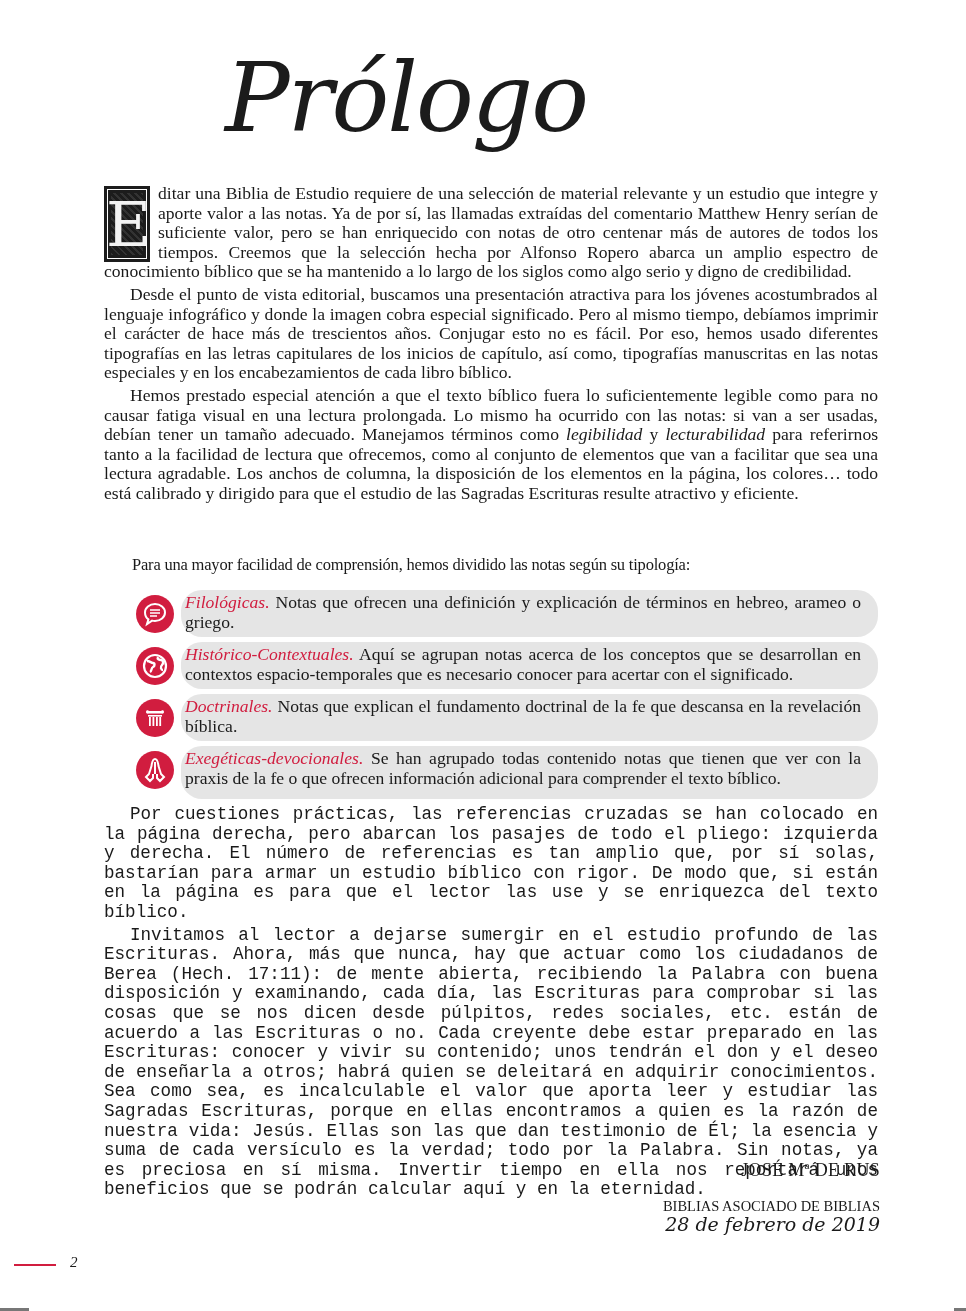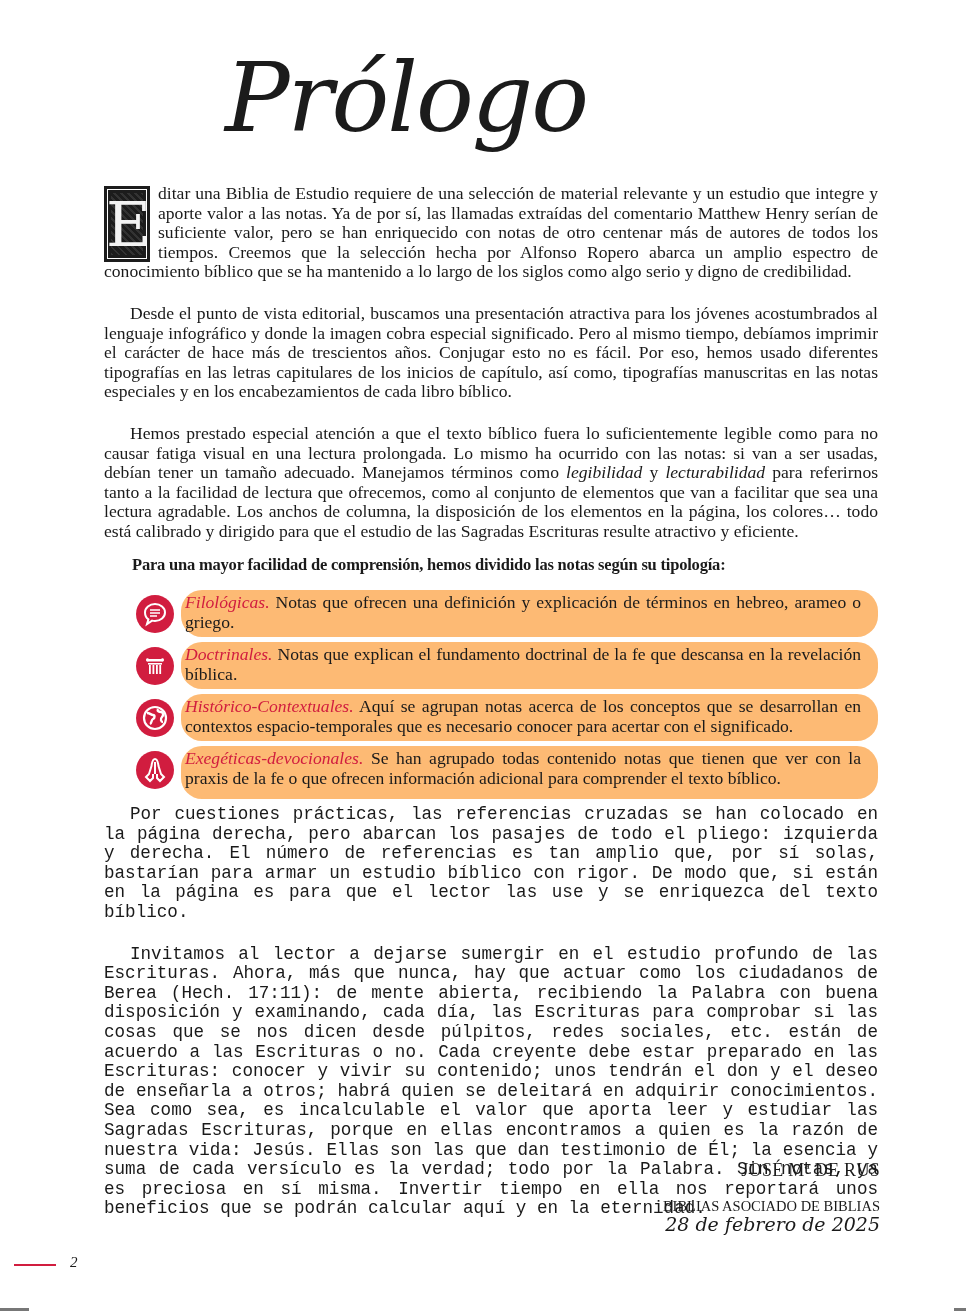--- a/index.html
+++ b/index.html
@@ -4,36 +4,36 @@
 <style>
   html, body { margin: 0; padding: 0; background: #ffffff; }
   body { width: 966px; height: 1311px; position: relative; overflow: hidden;
          font-family: "Liberation Serif", "DejaVu Serif", serif; color: #1a1a1a; }
   .title { position: absolute; left: 0; width: 812px; top: 38px; text-align: center;
            font-family: "DejaVu Serif", serif; font-style: italic; font-size: 96px;
            line-height: 120px; letter-spacing: -2px; color: #1b1b1b; }
   .text { position: absolute; left: 104px; width: 774px; font-size: 17.6px; line-height: 19.6px;
           text-align: justify; hyphens: auto; }
   .para { margin: 0; text-indent: 26px; }
-  .para + .para { margin-top: 22px; }
+  .para + .para { margin-top: 3px; }
   .first { text-indent: 0; }
   .dropcap { float: left; width: 46px; height: 76px; margin: 2px 8px 0 0; background: #1c1c1c;
              border: 2px solid #1c1c1c; outline: 1px solid #fff; outline-offset: -4px;
              position: relative; box-sizing: border-box; }
   .dropcap span { position: absolute; left: 0; right: 0; top: 2px; text-align: center;
                   font-family: "DejaVu Serif", serif; font-size: 62px; line-height: 70px; color: #f3f3f3; }
   .dropcap::before { content: ""; position: absolute; inset: 5px;
                      background: repeating-linear-gradient(45deg, rgba(255,255,255,0.10) 0 2px, transparent 2px 5px); }
-  .lead { position: absolute; left: 132px; top: 555px; font-weight: bold; font-size: 16.5px;
+  .lead { position: absolute; left: 132px; top: 555px; font-weight: normal; font-size: 16.5px;
           font-family: "Liberation Serif", serif; letter-spacing: -0.2px; }
   .notes { position: absolute; left: 136px; top: 590px; width: 742px; }
   .note { display: flex; align-items: flex-start; margin-bottom: 5px; }
   .icon { width: 38px; height: 38px; border-radius: 50%; background: #d11d3f; flex: 0 0 38px;
           margin-right: 7px; margin-top: 5px; display: flex; align-items: center; justify-content: center; }
-  .note-box { flex: 1; background: #fdba74; padding: 3px 17px 4px 4px; font-size: 17.6px;
+  .note-box { flex: 1; background: #e5e5e5; padding: 3px 17px 4px 4px; font-size: 17.6px;
               line-height: 19.6px; text-align: justify; min-height: 40px; border-radius: 21px; }
   .note-term { color: #d11d3f; font-style: italic; }
   em { }
   .sig { position: absolute; right: 86px; text-align: right; }
   .sig-name { top: 1160px; font-size: 18px; letter-spacing: 0.3px; text-align: center; }
   .sig-role { top: 1198px; font-size: 14.5px; }
   .sig-date { top: 1213px; font-size: 19px; font-style: italic; font-family: "DejaVu Serif", serif; }
   .footer-rule { position: absolute; left: 14px; top: 1264px; width: 42px; height: 2px; background: #d11d3f; }
   .page-num { position: absolute; left: 70px; top: 1254px; font-style: italic; font-size: 15px; }
   .bottom-bar-l { position: absolute; left: 0; top: 1308px; width: 29px; height: 3px; background: #777; }
@@ -61,55 +61,55 @@
     <div class="icon">
       <svg width="26" height="26" viewBox="0 0 26 26">
           <path d="M13 3c5.5 0 10 3.8 10 8.5S18.5 20 13 20c-1 0-2-.1-2.9-.4L5 23l1.4-4.6C4.3 16.9 3 14.3 3 11.5 3 6.8 7.5 3 13 3z" fill="none" stroke="#fff" stroke-width="2"></path>
           <path d="M8 9h10M8 12h10M8 15h7" stroke="#fff" stroke-width="1.6"></path>
         </svg>
     </div>
     <div class="note-box"><span class="note-term">Filológicas.</span><span> Notas que ofrecen una definición y explicación de términos en hebreo, arameo o griego.</span></div>
   </div>
   <div class="note">
     <div class="icon">
+      <svg width="28" height="28" viewBox="0 0 28 28">
+          <circle cx="14" cy="14" r="11" fill="none" stroke="#fff" stroke-width="2.2"></circle>
+          <path d="M6 9c3 0 4 2 6 2s2 3 0 4-1 4-3 5M17 5c-1 2 1 3 3 3s3 3 1 5c-2 2-1 5 1 5" fill="none" stroke="#fff" stroke-width="2.4"></path>
+        </svg>
+    </div>
+    <div class="note-box"><span class="note-term">Histórico-Contextuales.</span><span> Aquí se agrupan notas acerca de los conceptos que se desarrollan en contextos espacio-temporales que es necesario conocer para acertar con el significado.</span></div>
+  </div>
+  <div class="note">
+    <div class="icon">
       <svg width="24" height="24" viewBox="0 0 24 24">
           <path d="M3 6c0-2 2-2 3-1h12c1-1 3-1 3 1 0 1.5-1.5 2-2.5 1.5H5.5C4.5 8 3 7.5 3 6z" fill="#fff"></path>
           <rect x="5" y="9" width="14" height="1.6" fill="#fff"></rect>
           <rect x="6" y="11" width="1.8" height="9" fill="#fff"></rect>
           <rect x="9.5" y="11" width="1.8" height="9" fill="#fff"></rect>
           <rect x="13" y="11" width="1.8" height="9" fill="#fff"></rect>
           <rect x="16.3" y="11" width="1.8" height="9" fill="#fff"></rect>
         </svg>
     </div>
     <div class="note-box"><span class="note-term">Doctrinales.</span><span> Notas que explican el fundamento doctrinal de la fe que descansa en la revelación bíblica.</span></div>
-  </div>
-  <div class="note">
-    <div class="icon">
-      <svg width="28" height="28" viewBox="0 0 28 28">
-          <circle cx="14" cy="14" r="11" fill="none" stroke="#fff" stroke-width="2.2"></circle>
-          <path d="M6 9c3 0 4 2 6 2s2 3 0 4-1 4-3 5M17 5c-1 2 1 3 3 3s3 3 1 5c-2 2-1 5 1 5" fill="none" stroke="#fff" stroke-width="2.4"></path>
-        </svg>
-    </div>
-    <div class="note-box"><span class="note-term">Histórico-Contextuales.</span><span> Aquí se agrupan notas acerca de los conceptos que se desarrollan en contextos espacio-temporales que es necesario conocer para acertar con el significado.</span></div>
   </div>
   <div class="note">
     <div class="icon">
       <svg width="26" height="28" viewBox="0 0 26 28">
           <path d="M13 3c-2 0-3 3-3.5 7L7 18l-3 3 4 4 3-3v-4M13 3c2 0 3 3 3.5 7L19 18l3 3-4 4-3-3v-4M13 6v12" fill="none" stroke="#fff" stroke-width="2"></path>
         </svg>
     </div>
     <div class="note-box" style="min-height:46px;"><span class="note-term">Exegéticas-devocionales.</span><span> Se han agrupado todas contenido notas que tienen que ver con la praxis de la fe o que ofrecen información adicional para comprender el texto bíblico.</span></div>
   </div>
 </div>
 
 <div class="text" style="top:805px;font-family:Liberation Mono, monospace;">
   <p class="para">Por cuestiones prácticas, las referencias cruzadas se han colocado en la página derecha, pero abarcan los pasajes de todo el pliego: izquierda y derecha. El número de referencias es tan amplio que, por sí solas, bastarían para armar un estudio bíblico con rigor. De modo que, si están en la página es para que el lector las use y se enriquezca del texto bíblico.</p>
   <p class="para">Invitamos al lector a dejarse sumergir en el estudio profundo de las Escrituras. Ahora, más que nunca, hay que actuar como los ciudadanos de Berea (Hech. 17:11): de mente abierta, recibiendo la Palabra con buena disposición y examinando, cada día, las Escrituras para comprobar si las cosas que se nos dicen desde púlpitos, redes sociales, etc. están de acuerdo a las Escrituras o no. Cada creyente debe estar preparado en las Escrituras: conocer y vivir su contenido; unos tendrán el don y el deseo de enseñarla a otros; habrá quien se deleitará en adquirir conocimientos. Sea como sea, es incalculable el valor que aporta leer y estudiar las Sagradas Escrituras, porque en ellas encontramos a quien es la razón de nuestra vida: Jesús. Ellas son las que dan testimonio de Él; la esencia y suma de cada versículo es la verdad; todo por la Palabra. Sin notas, ya es preciosa en sí misma. Invertir tiempo en ella nos reportará unos beneficios que se podrán calcular aquí y en la eternidad.</p>
 </div>
 
 <div class="sig sig-name">JOSÉ Mª DE RUS</div>
 <div class="sig sig-role">BIBLIAS ASOCIADO DE BIBLIAS</div>
-<div class="sig sig-date">28 de febrero de 2025</div>
+<div class="sig sig-date">28 de febrero de 2019</div>
 
 <div class="footer-rule"></div>
 <div class="page-num">2</div>
 <div class="bottom-bar-l"></div>
 <div class="bottom-bar-r"></div>
 
 </body></html>

